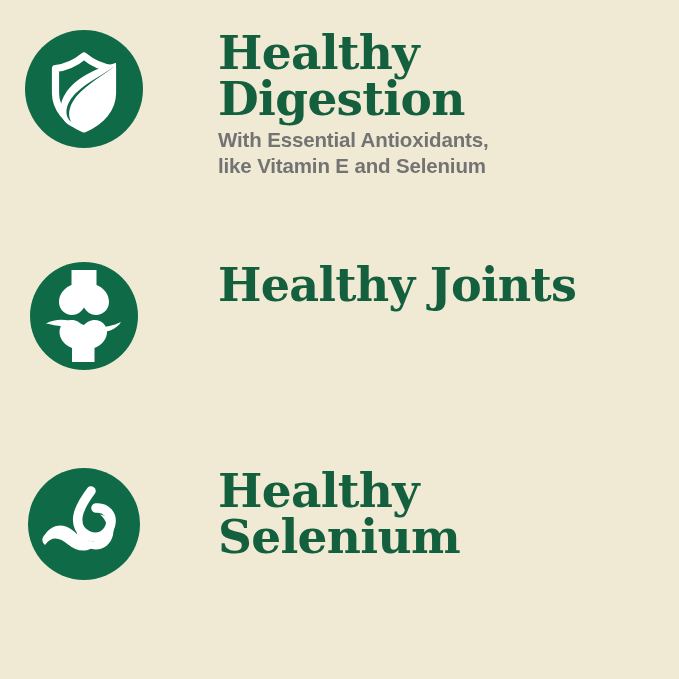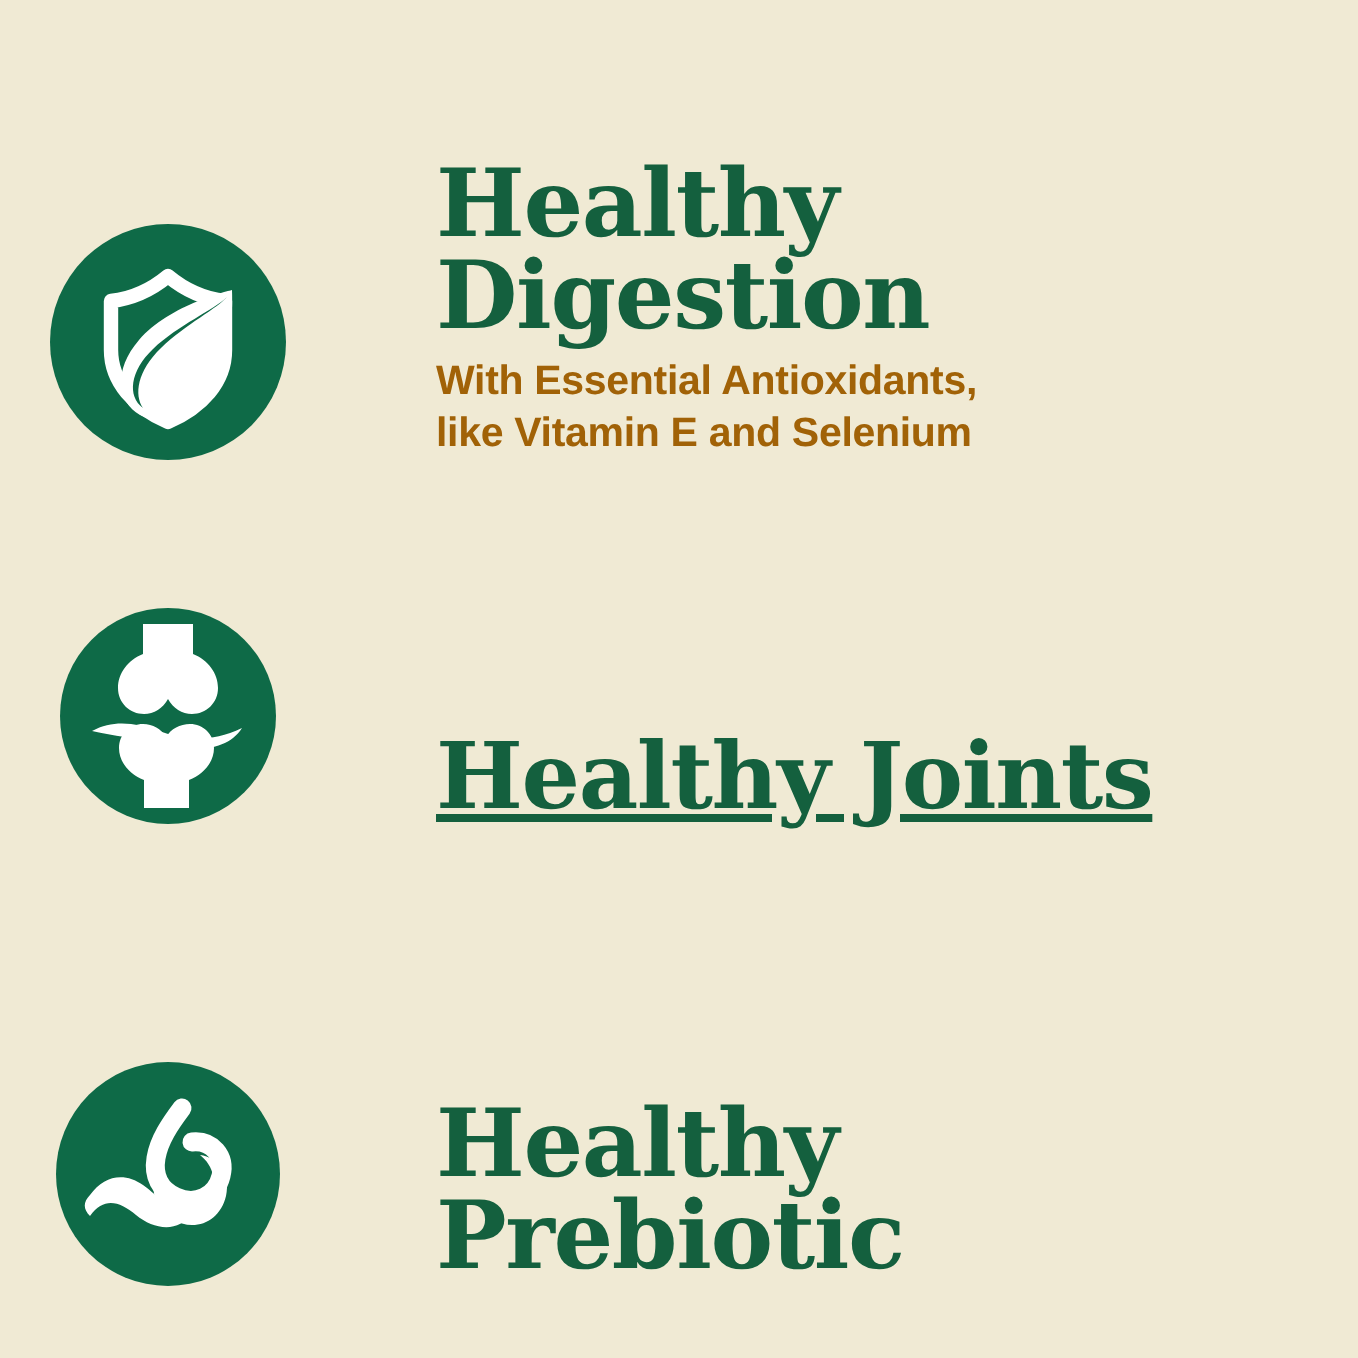--- a/index.html
+++ b/index.html
@@ -19,21 +19,21 @@
     background: #F0EAD4;
     box-sizing: border-box;
   }
 
   
   .benefit-row {
     position: absolute;
     left: 0;
     width: 679px;
     display: flex;
-    align-items: flex-end;
+    align-items: flex-start;
   }
   #row-immunity  { top: 30px;  height: 200px; }
   #row-joints    { top: 262px; height: 150px; }
   #row-digestion { top: 468px; height: 175px; }
 
   
   .icon-slot {
     flex: 0 0 168px;
     display: flex;
     justify-content: center;
@@ -61,27 +61,27 @@
 
   .benefit-heading {
     font-family: "DejaVu Serif", "Liberation Serif", serif;
     font-weight: bold;
     color: #14603E;
     letter-spacing: -0.7px;
     margin: 0 0 1px 0;
     padding: 0;
   }
   #heading-immunity  { font-size: 47px; line-height: 0.98; }
-  #heading-joints    { font-size: 46px; line-height: 1.0; text-decoration: underline; }
+  #heading-joints    { font-size: 46px; line-height: 1.0; }
   #heading-digestion { font-size: 47px; line-height: 0.98; }
 
   .benefit-sub {
     font-family: "Liberation Sans", sans-serif;
     font-weight: bold;
-    color: #a16207;
+    color: #737373;
     font-size: 20.5px;
     line-height: 1.28;
     letter-spacing: -0.15px;
     margin: 5px 0 0 0;
     padding: 0;
     white-space: pre-line;
   }
   #sub-joints { margin-top: 7px; }
   #sub-digestion { margin-top: 6px; }
 </style>
@@ -190,18 +190,18 @@
                    C 24 56.5, 34.5 55, 43.5 61.5
                    C 52 67.5, 57.5 76, 68 75.5
                    C 61.5 85.5, 49 84, 40 76.5
                    C 31.5 69.5, 24 67.5, 17 77
                    C 13.5 73.5, 13.5 70, 17 66.5 Z" fill="#FFFFFF"></path>
         </svg>
       </div>
     </div>
     <div class="text-slot">
       <div class="text-inner">
-        <h2 class="benefit-heading" id="heading-digestion"><span>Healthy</span><br><span>Prebiotic</span></h2>
+        <h2 class="benefit-heading" id="heading-digestion"><span>Healthy</span><br><span>Selenium</span></h2>
       </div>
     </div>
   </div>
 
 </div>
 
 </body></html>

